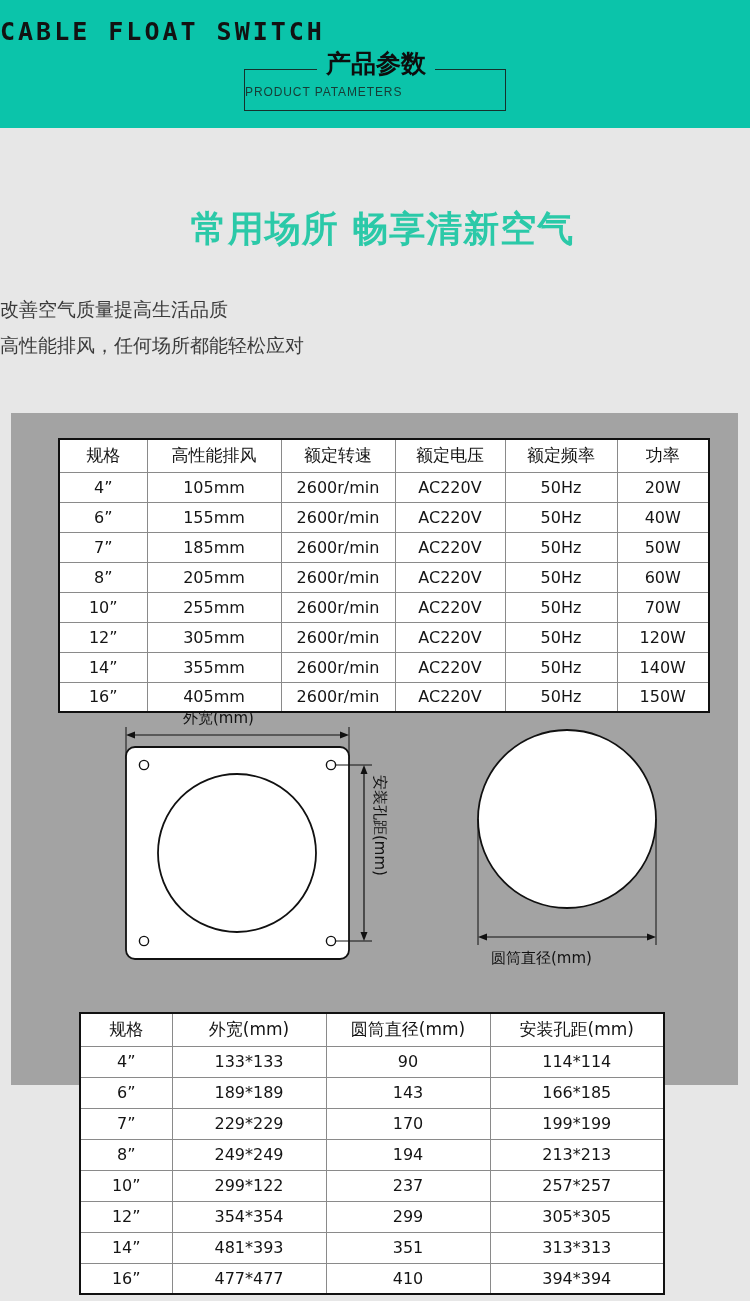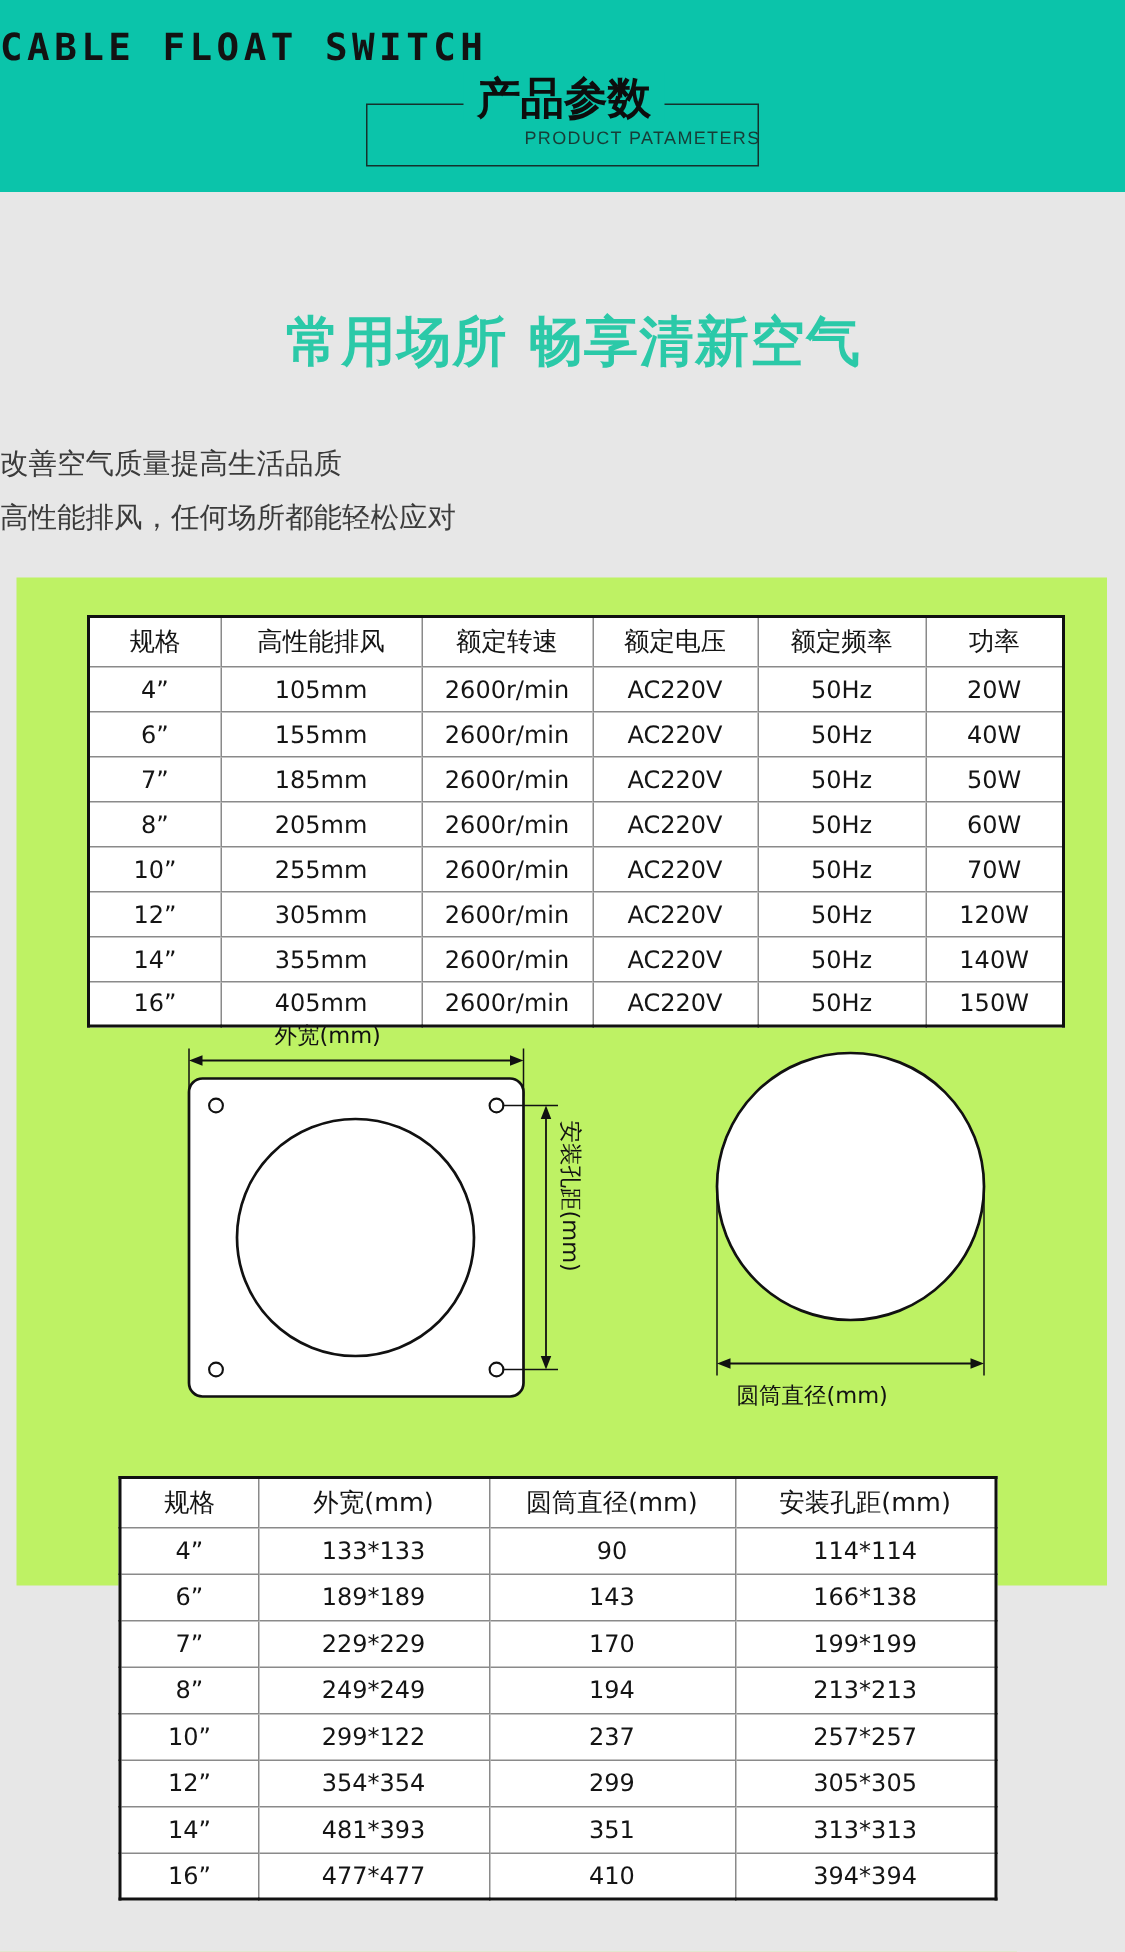--- a/index.html
+++ b/index.html
@@ -50,34 +50,34 @@
     left: 244px; top: 69px;
     width: 262px; height: 42px;
     border: 1.5px solid #15312c;
   }
   #param-cn {
     position: absolute;
     left: 0; top: -19px;
     width: 262px;
     text-align: center;
     font-family: "DejaVu Sans", sans-serif;
-    font-size: 29px;
+    font-size: 25px;
     font-weight: bold;
     color: #0d0d0d;
     line-height: 1;
   }
   #param-cn span {
     background: #0bc4aa;
     padding: 0 9px;
   }
   #param-en {
     position: absolute;
     left: 0; top: 16px;
     width: 262px;
-    text-align: right;
+    text-align: left;
     font-family: "Liberation Sans", sans-serif;
     font-size: 12px;
     letter-spacing: 0.9px;
     color: #173c36;
     line-height: 1;
   }
 
   
   #headline {
     position: absolute;
@@ -101,23 +101,23 @@
     font-size: 19px;
     color: #3b3b3b;
     line-height: 1.35;
   }
   #subline1 { top: 297px; }
   #subline2 { top: 333px; }
 
   
   #panel {
     position: absolute;
-    left: 11px; top: 385px;
+    left: 11px; top: 413px;
     width: 727px; height: 672px;
-    background: #bef264;
+    background: #a3a3a3;
   }
 
   
   table.spec {
     position: absolute;
     border-collapse: collapse;
     background: #fff;
     table-layout: fixed;
   }
   table.spec th, table.spec td {
@@ -347,21 +347,21 @@
           <tr>
             <td class="sz">4”</td>
             <td>133*133</td>
             <td>90</td>
             <td>114*114</td>
           </tr>
           <tr>
             <td class="sz">6”</td>
             <td>189*189</td>
             <td>143</td>
-            <td>166*138</td>
+            <td>166*185</td>
           </tr>
           <tr>
             <td class="sz">7”</td>
             <td>229*229</td>
             <td>170</td>
             <td>199*199</td>
           </tr>
           <tr>
             <td class="sz">8”</td>
             <td>249*249</td>

